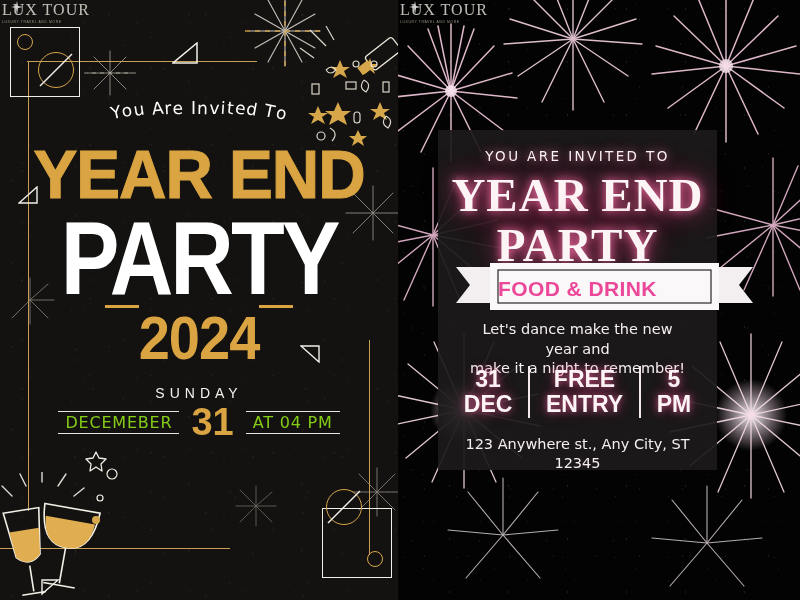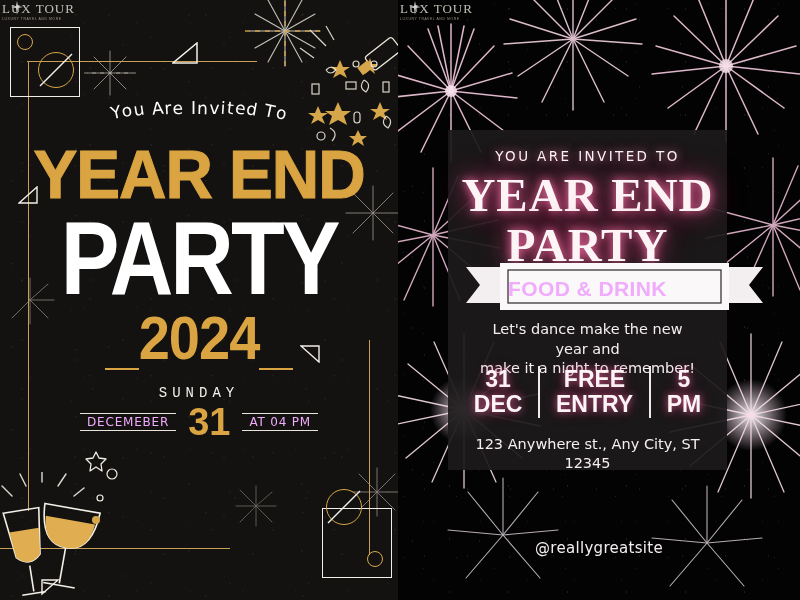--- a/index.html
+++ b/index.html
@@ -25,21 +25,21 @@
       radial-gradient(circle at 22% 76%, rgba(255,255,255,.035) 0 1px, transparent 1px),
       radial-gradient(circle at 91% 41%, rgba(255,255,255,.04) 0 1px, transparent 1px),
       radial-gradient(circle at 58% 33%, rgba(255,255,255,.03) 0 1px, transparent 1px);
     background-size:97px 83px, 71px 109px, 113px 67px, 89px 97px, 61px 77px, 101px 59px, 79px 91px, 53px 71px;
     pointer-events:none;
   }
   .watermark {
     position:absolute; top:2px; left:2px; z-index:40;
     opacity:.82; pointer-events:none;
   }
-  .wm-main { font-family:"Liberation Serif", serif; font-size:13px; letter-spacing:1px; color:#e8e4dc; line-height:1; }
+  .wm-main { font-family:"Liberation Serif", serif; font-size:16px; letter-spacing:1px; color:#e8e4dc; line-height:1; }
   .wm-sub  { font-size:3.4px; letter-spacing:.6px; color:#b9ae9a; margin-top:2px; }
   .wm-star { position:absolute; left:9px; top:-1px; color:#fff; font-size:11px; line-height:1; }
 
   
   .deco-tl { position:absolute; left:10px; top:27px; width:70px; height:70px; border:1.6px solid #f2efe8; z-index:5; }
   .deco-tl-circ { position:absolute; left:17px; top:34px; width:16px; height:16px; border:1.4px solid #d6a64a; border-radius:50%; z-index:6; }
   .deco-tl-bigcirc { position:absolute; left:38px; top:52px; width:36px; height:36px; border:1.4px solid #d6a64a; border-radius:50%; z-index:6; }
   .deco-tl-slash { position:absolute; left:38px; top:52px; width:36px; height:36px; z-index:7; }
   .rule-h-top { position:absolute; left:27px; top:61px; width:230px; height:1.2px; background:#c8a054; z-index:4; }
   .rule-v-left { position:absolute; left:28px; top:61px; width:1.2px; height:450px; background:#c8a054; z-index:4; }
@@ -74,39 +74,39 @@
     transform:scaleX(1.06) scaleY(1.12);
   }
   .l-party {
     position:absolute; left:0; right:0; top:208px; text-align:center;
     color:#ffffff; font-size:88px; font-weight:bold; letter-spacing:-3px;
     font-family:"Liberation Sans", sans-serif;
     transform:scaleY(1.18);
   }
   .l-year-row {
     position:absolute; left:0; right:0; top:305px;
-    display:flex; align-items:flex-end; justify-content:center; 
+    display:flex; align-items:flex-start; justify-content:center; 
   }
   .l-year-row .dash { width:34px; height:2.5px; background:#d9a441; }
   .l-2024 {
     color:#d9a441; font-size:56px; font-weight:bold; letter-spacing:-1px;
     font-family:"Liberation Sans", sans-serif; transform:scaleY(1.1);
   }
   .l-sunday {
     position:absolute; left:0; right:0; top:385px; text-align:center;
     color:#f3f1ec; font-size:14px; letter-spacing:5px;
-    font-family:Liberation Mono, monospace;
+    font-family:Liberation Sans, sans-serif;
   }
   .l-daterow {
     position:absolute; left:0; right:0; top:403px;
     display:flex; align-items:center; justify-content:center; gap:10px;
   }
   .l-datecell {
     border-top:1.2px solid #e9e5dc; border-bottom:1.2px solid #e9e5dc;
-    color:#f0abfc; font-size:12px; letter-spacing:.8px; padding:1px 7px;
+    color:#84cc16; font-size:16px; letter-spacing:.8px; padding:1px 7px;
     font-family:"DejaVu Sans", sans-serif; white-space:nowrap;
   }
   .l-day {
     color:#d9a441; font-size:38px; font-weight:bold; line-height:1;
     font-family:"Liberation Sans", sans-serif; padding:0 2px;
   }
   .l-addr {
     position:absolute; left:0; right:0; top:448px; text-align:center;
     color:#f1eee8; font-size:15px; line-height:1.25;
     font-family:"DejaVu Sans", sans-serif; white-space:pre-line;
@@ -124,40 +124,40 @@
       radial-gradient(circle at 10% 14%, rgba(255,255,255,.1) 0 .7px, transparent .7px),
       radial-gradient(circle at 36% 9%, rgba(255,255,255,.09) 0 .7px, transparent .7px),
       radial-gradient(circle at 62% 30%, rgba(255,255,255,.08) 0 .7px, transparent .7px),
       radial-gradient(circle at 88% 17%, rgba(255,255,255,.1) 0 .7px, transparent .7px),
       radial-gradient(circle at 21% 62%, rgba(255,255,255,.08) 0 .7px, transparent .7px),
       radial-gradient(circle at 75% 84%, rgba(255,255,255,.09) 0 .7px, transparent .7px);
     background-size:53px 61px, 71px 47px, 43px 67px, 59px 53px, 67px 71px, 47px 59px;
   }
   .fw { position:absolute; pointer-events:none; }
   .r-panel {
-    position:absolute; left:50px; top:130px; width:279px; height:340px;
+    position:absolute; left:40px; top:130px; width:279px; height:340px;
     background:rgba(28,26,27,.93); z-index:20;
   }
   .r-invited {
     position:absolute; left:0; right:0; top:18px; text-align:center;
     color:#fdf6f8; font-size:13.5px; letter-spacing:2.4px;
     font-family:"DejaVu Sans", sans-serif;
     text-shadow:0 0 8px rgba(255,150,190,.75), 0 0 16px rgba(255,110,170,.4);
   }
   .r-yearend, .r-party {
     position:absolute; left:0; right:0; text-align:center;
     color:#fdf4f6; font-family:"Liberation Serif", serif; font-weight:bold;
     text-shadow:0 0 10px rgba(255,120,175,.95), 0 0 22px rgba(255,70,140,.7), 0 0 38px rgba(220,40,110,.45);
   }
   .r-yearend { top:38px; font-size:47px; letter-spacing:1px; }
   .r-party   { top:88px; font-size:47px; letter-spacing:1px; }
   .r-ribbon { position:absolute; left:18px; top:133px; width:297px; height:47px; z-index:3; }
   .r-ribbon-label {
     position:absolute; left:0; right:0; top:147px; text-align:center;
-    color:#f0abfc; font-size:21px; font-weight:bold; letter-spacing:.4px;
+    color:#ec4899; font-size:21px; font-weight:bold; letter-spacing:.4px;
     font-family:"Liberation Sans", sans-serif; z-index:4;
   }
   .r-tagline {
     position:absolute; left:0; right:0; top:190px; text-align:center;
     color:#f6eef1; font-size:14.5px; line-height:1.35; white-space:pre-line;
     font-family:"DejaVu Sans", sans-serif; padding:0 26px;
   }
   .r-facts {
     position:absolute; left:0; right:0; top:236px;
     display:flex; align-items:center; justify-content:center; gap:0;
@@ -600,21 +600,20 @@
 ENTRY</span>
         <span class="r-divider"></span>
         <span class="r-fact">5
 PM</span>
       </div>
 
       <div class="r-addr">123 Anywhere st., Any City, ST
 12345</div>
     </div>
 
-    <div class="r-handle">@reallygreatsite</div>
 
     <div class="watermark">
       <div class="wm-main">LUX TOUR</div>
       <div class="wm-sub">LUXURY TRAVEL AND MORE</div>
       <svg class="wm-star" width="12" height="14" viewBox="0 0 12 14">
         <path d="M6 0 L7 5 L12 6 L7 7 L6 14 L5 7 L0 6 L5 5 Z" fill="#ffffff"></path>
       </svg>
     </div>
   </div>
 

